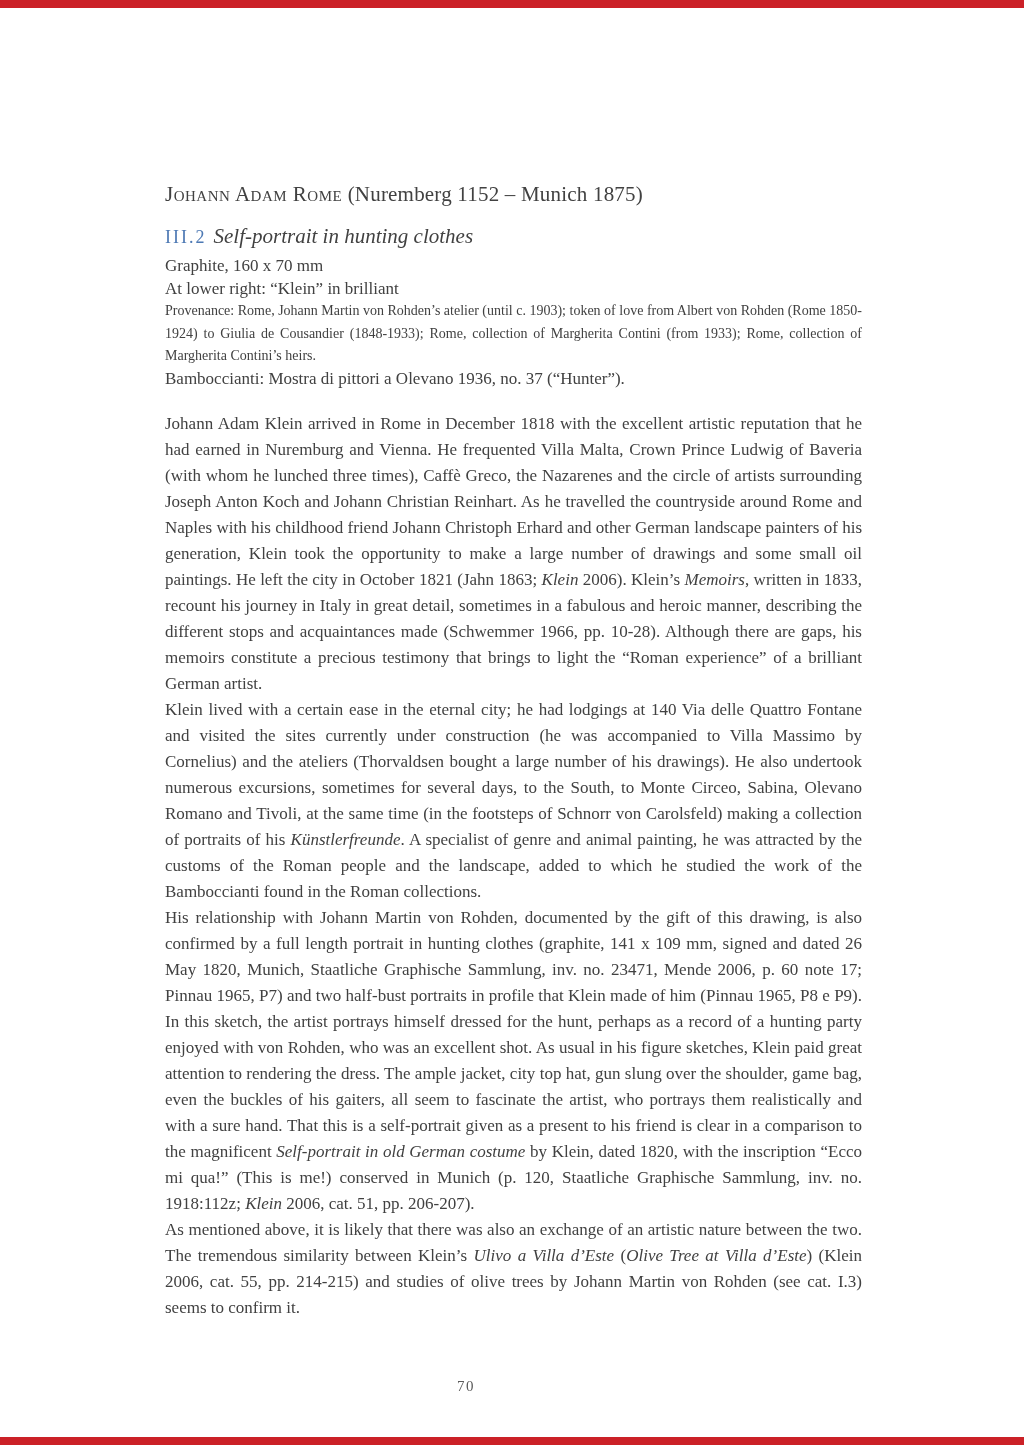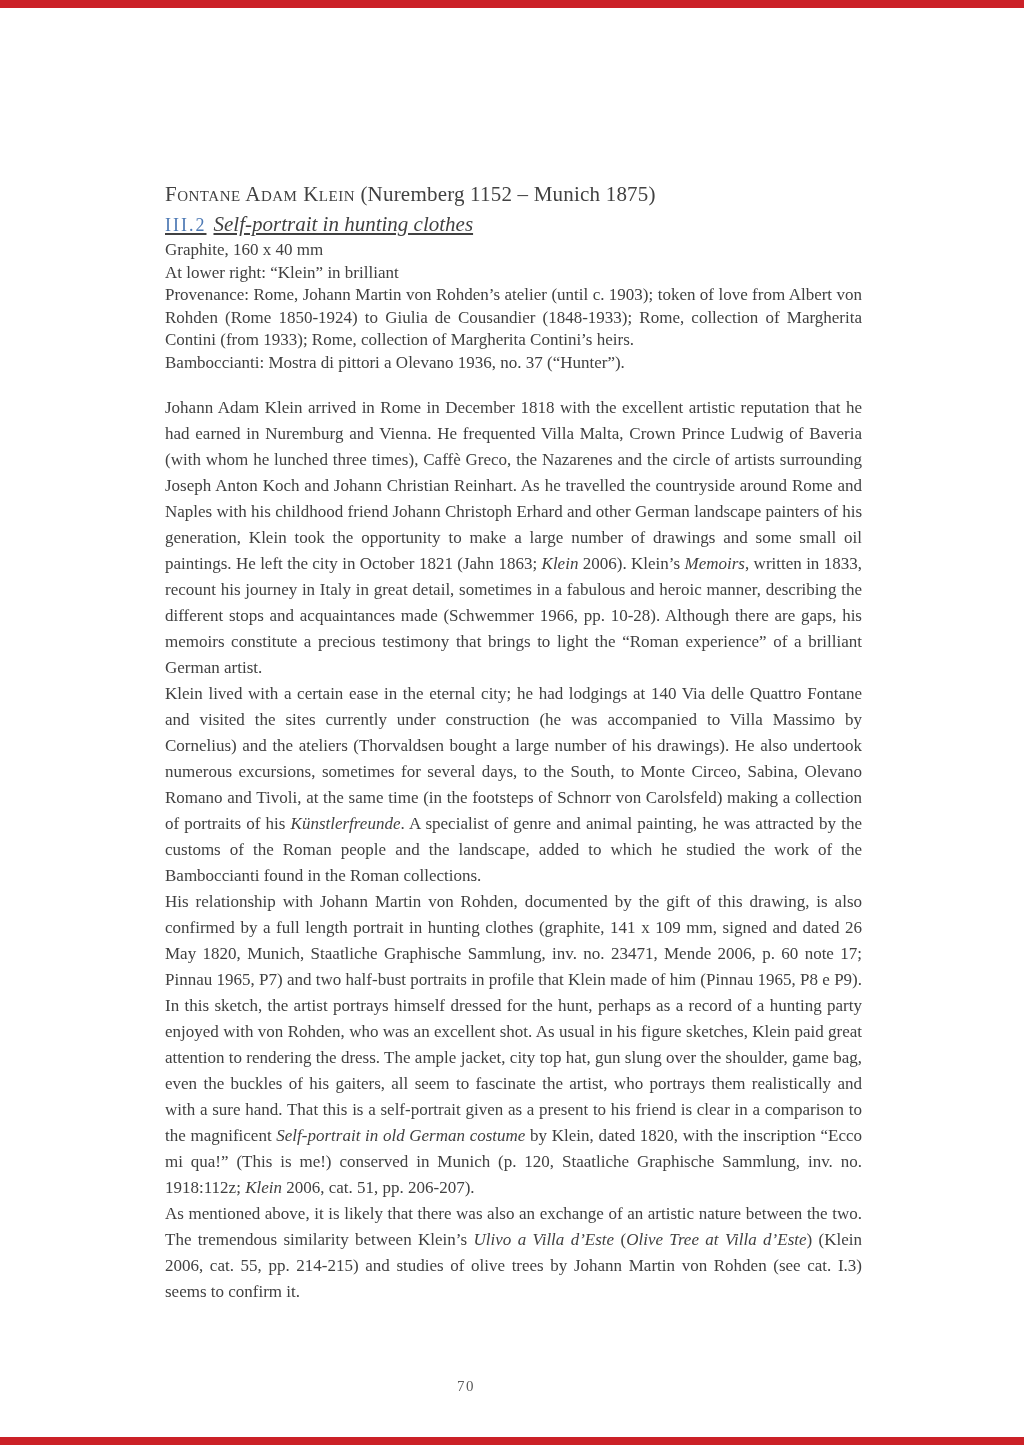--- a/index.html
+++ b/index.html
@@ -27,35 +27,35 @@
     position:absolute;
     left:165px;top:181px;width:697px;
   }
   .artist-line{
     font-size:21px;line-height:27px;
     letter-spacing:0.2px;
     white-space:nowrap;
   }
   .artist-name{font-variant:small-caps;letter-spacing:0.5px;}
   .title-line{
-    font-size:21px;line-height:28px;margin-top:2px;text-decoration:underline;
+    font-size:21px;line-height:36px;margin-top:10px;
   }
   .cat-number{
     color:var(--accent-blue);
     font-size:18px;
     letter-spacing:2px;
     margin-right:7px;
   }
   .work-title{font-style:italic;}
   .meta-line{
     font-size:17px;line-height:22.5px;
   }
   .just{
     text-align:justify;
-    font-size:17px;line-height:22.6px;
+    font-size:14px;line-height:22.6px;
   }
   .body-text{margin-top:21px;}
   .body-text p{
     margin:0;
     text-align:justify;
     font-size:17px;line-height:26px;
   }
   .page-number{
     position:absolute;
     top:1378px;left:0;width:932px;
@@ -66,28 +66,28 @@
   }
 </style>
 </head>
 <body style="--edge-red: #cb2127; --accent-blue: #4d79b4; --text-color: #414141;">
 
 <div class="edge-bar top"></div>
 
 <div class="page-column">
 
   <div class="artist-line">
-    <span class="artist-name">Fontane Adam Klein</span><span> (Nuremberg 1152 – Munich 1875)</span>
+    <span class="artist-name">Johann Adam Rome</span><span> (Nuremberg 1152 – Munich 1875)</span>
   </div>
 
   <div class="title-line">
     <span class="cat-number">III.2</span><span class="work-title">Self-portrait in hunting clothes</span>
   </div>
 
-  <div class="meta-line">Graphite, 160 x 40 mm</div>
+  <div class="meta-line">Graphite, 160 x 70 mm</div>
   <div class="meta-line">At lower right: “Klein” in brilliant</div>
   <div class="meta-line just">Provenance: Rome, Johann Martin von Rohden’s atelier (until c. 1903); token of love from Albert von Rohden (Rome 1850-1924) to Giulia de Cousandier (1848-1933); Rome, collection of Margherita Contini (from 1933); Rome, collection of Margherita Contini’s heirs.</div>
   <div class="meta-line"><span>Bamboccianti: </span><span style="">Mostra di pittori a Olevano</span><span> 1936, no. 37 (“Hunter”).</span></div>
 
   <div class="body-text">
       <p><span>Johann Adam Klein arrived in Rome in December 1818 with the excellent artistic reputation that he had earned in Nuremburg and Vienna. He frequented Villa Malta, Crown Prince Ludwig of Baveria (with whom he lunched three times), Caffè Greco, the Nazarenes and the circle of artists surrounding Joseph Anton Koch and Johann Christian Reinhart. As he travelled the countryside around Rome and Naples with his childhood friend Johann Christoph Erhard and other German landscape painters of his generation, Klein took the opportunity to make a large number of drawings and some small oil paintings. He left the city in October 1821 (Jahn 1863; </span><span style="font-style: italic;">Klein</span><span> 2006). Klein’s </span><span style="font-style: italic;">Memoirs</span><span>, written in 1833, recount his journey in Italy in great detail, sometimes in a fabulous and heroic manner, describing the different stops and acquaintances made (Schwemmer 1966, pp. 10-28). Although there are gaps, his memoirs constitute a precious testimony that brings to light the “Roman experience” of a brilliant German artist.</span></p>
       <p><span>Klein lived with a certain ease in the eternal city; he had lodgings at 140 Via delle Quattro Fontane and visited the sites currently under construction (he was accompanied to Villa Massimo by Cornelius) and the ateliers (Thorvaldsen bought a large number of his drawings). He also undertook numerous excursions, sometimes for several days, to the South, to Monte Circeo, Sabina, Olevano Romano and Tivoli, at the same time (in the footsteps of Schnorr von Carolsfeld) making a collection of portraits of his </span><span style="font-style: italic;">Künstlerfreunde</span><span>. A specialist of genre and animal painting, he was attracted by the customs of the Roman people and the landscape, added to which he studied the work of the Bamboccianti found in the Roman collections.</span></p>
       <p><span>His relationship with Johann Martin von Rohden, documented by the gift of this drawing, is also confirmed by a full length portrait in hunting clothes (graphite, 141 x 109 mm, signed and dated 26 May 1820, Munich, Staatliche Graphische Sammlung, inv. no. 23471, Mende 2006, p. 60 note 17; Pinnau 1965, P7) and two half-bust portraits in profile that Klein made of him (Pinnau 1965, P8 e P9). In this sketch, the artist portrays himself dressed for the hunt, perhaps as a record of a hunting party enjoyed with von Rohden, who was an excellent shot. As usual in his figure sketches, Klein paid great attention to rendering the dress. The ample jacket, city top hat, gun slung over the shoulder, game bag, even the buckles of his gaiters, all seem to fascinate the artist, who portrays them realistically and with a sure hand. That this is a self-portrait given as a present to his friend is clear in a comparison to the magnificent </span><span style="font-style: italic;">Self-portrait in old German costume</span><span> by Klein, dated 1820, with the inscription “Ecco mi qua!” (This is me!) conserved in Munich (p. 120, Staatliche Graphische Sammlung, inv. no. 1918:112z; </span><span style="font-style: italic;">Klein</span><span> 2006, cat. 51, pp. 206-207).</span></p>
       <p><span>As mentioned above, it is likely that there was also an exchange of an artistic nature between the two. The tremendous similarity between Klein’s </span><span style="font-style: italic;">Ulivo a Villa d’Este</span><span> (</span><span style="font-style: italic;">Olive Tree at Villa d’Este</span><span>) (Klein 2006, cat. 55, pp. 214-215) and studies of olive trees by Johann Martin von Rohden (see cat. I.3) seems to confirm it.</span></p>
     </div>

